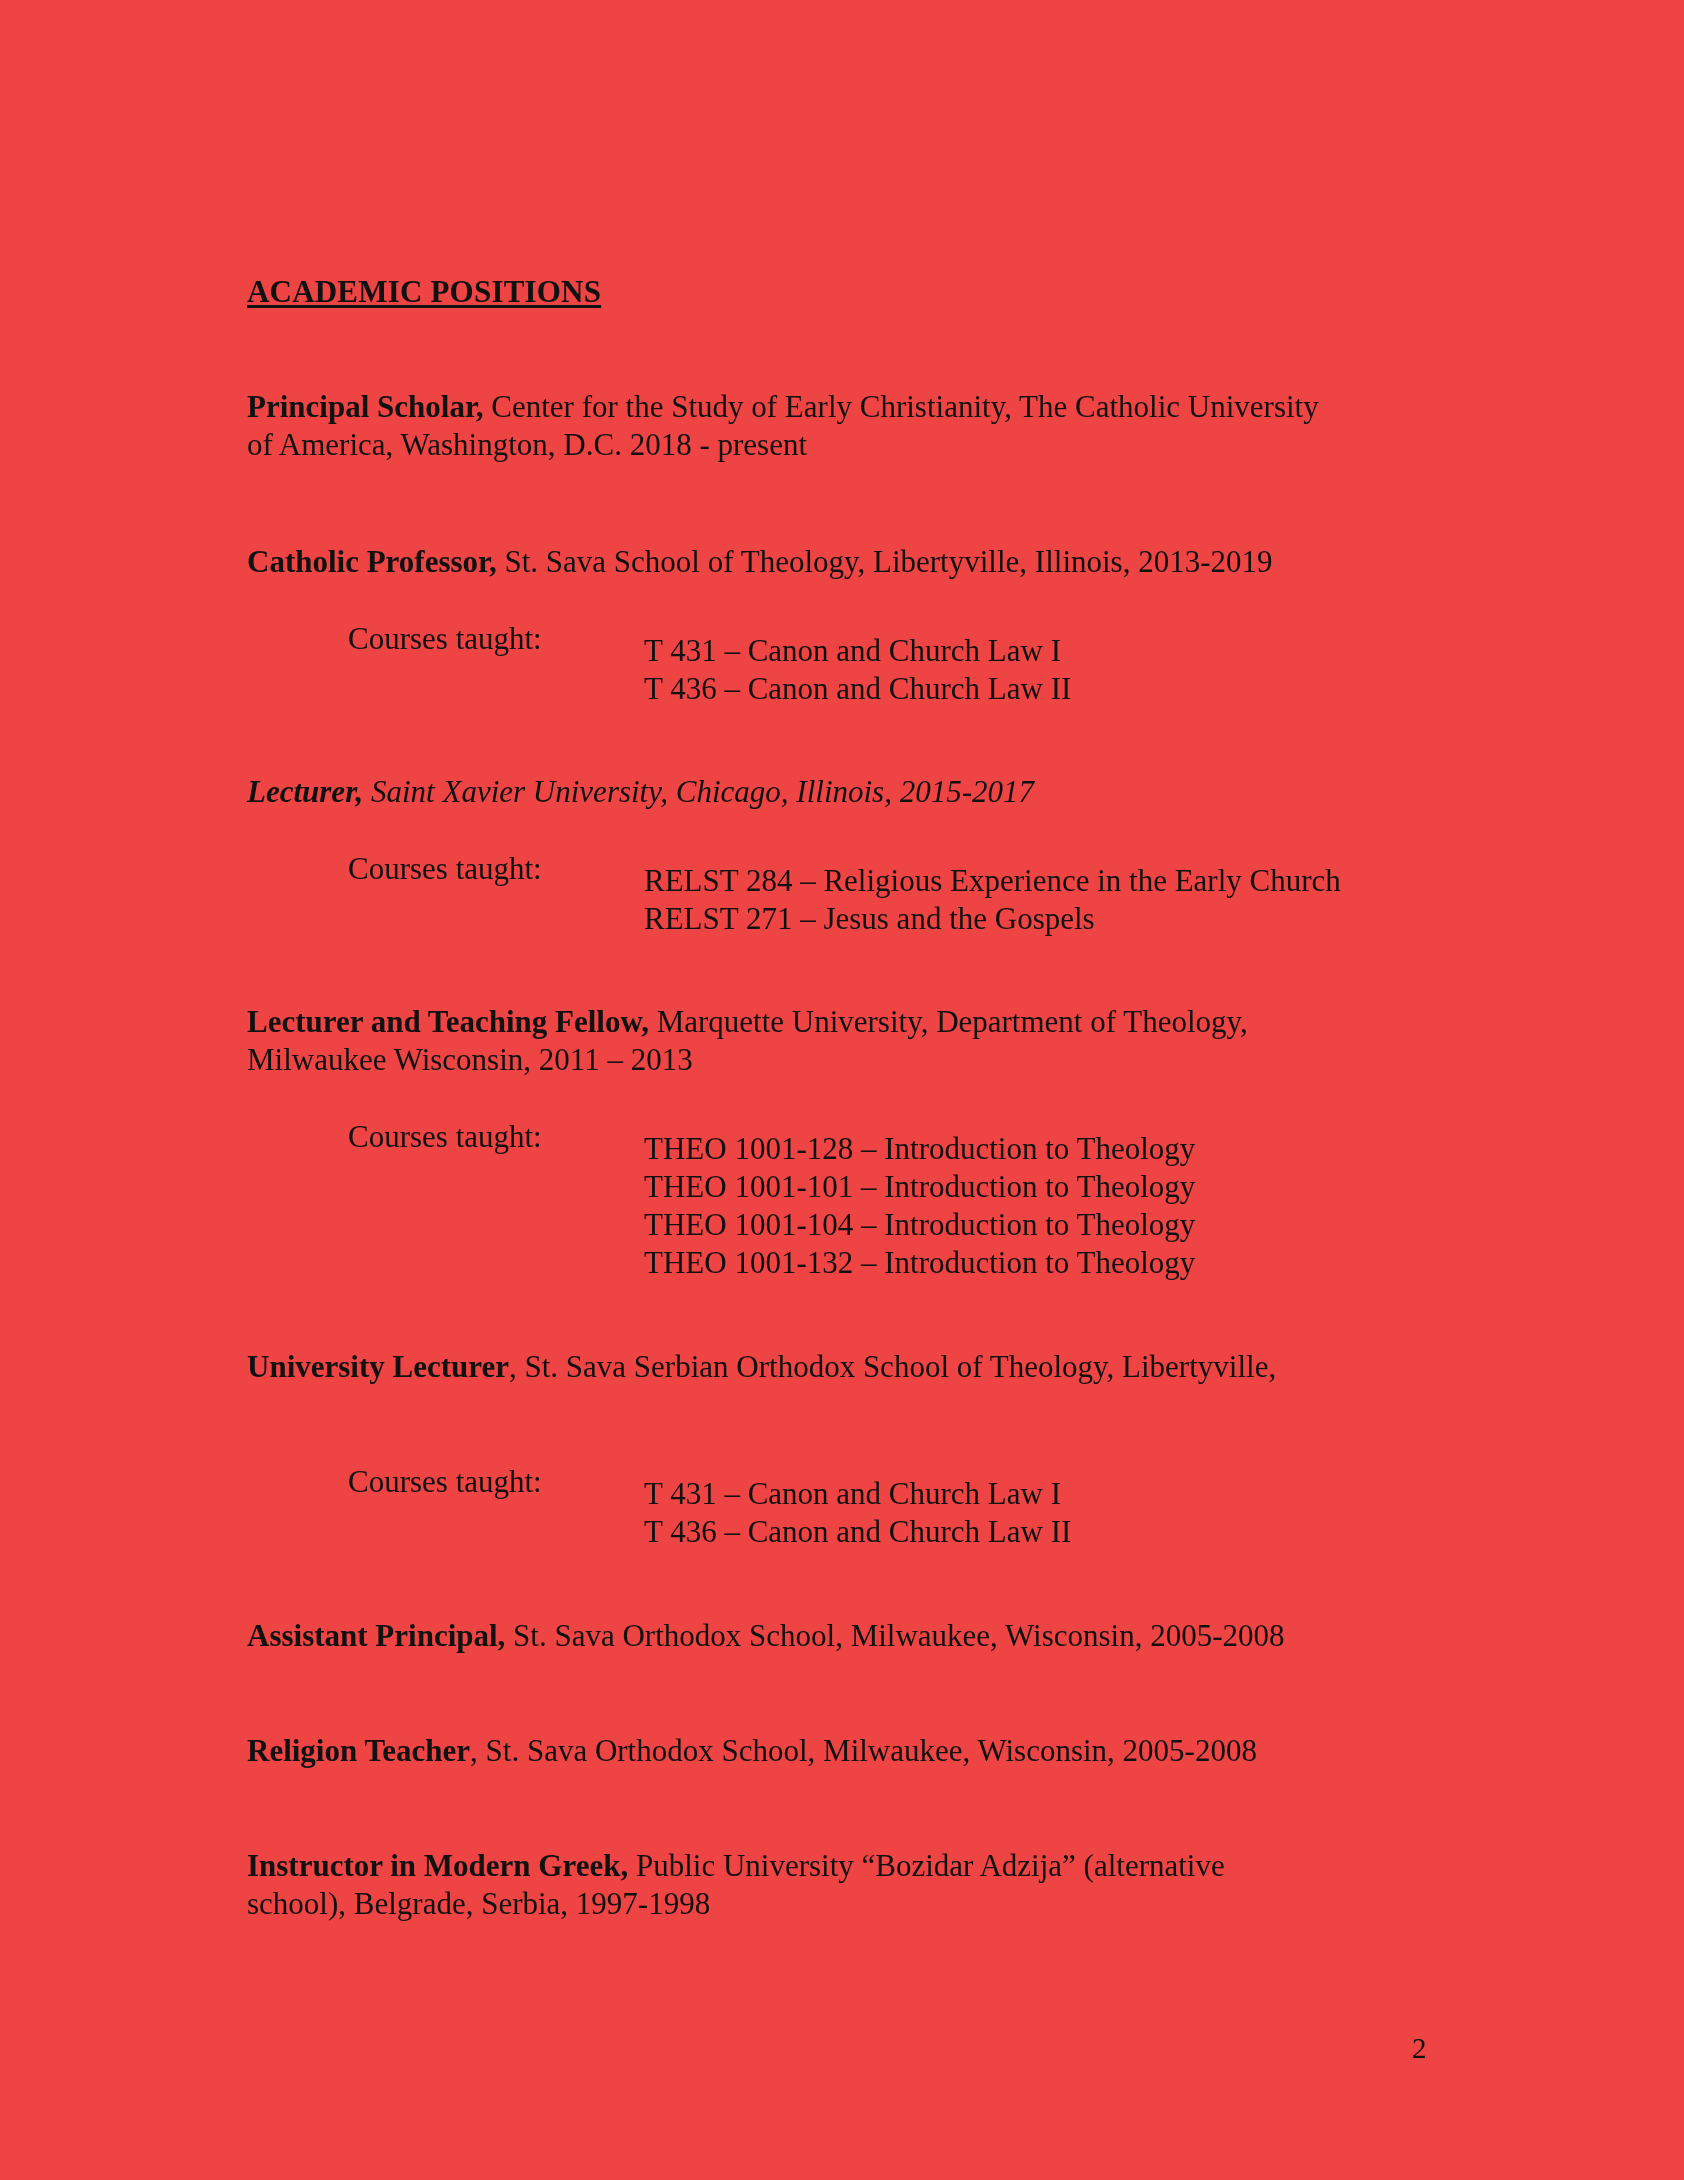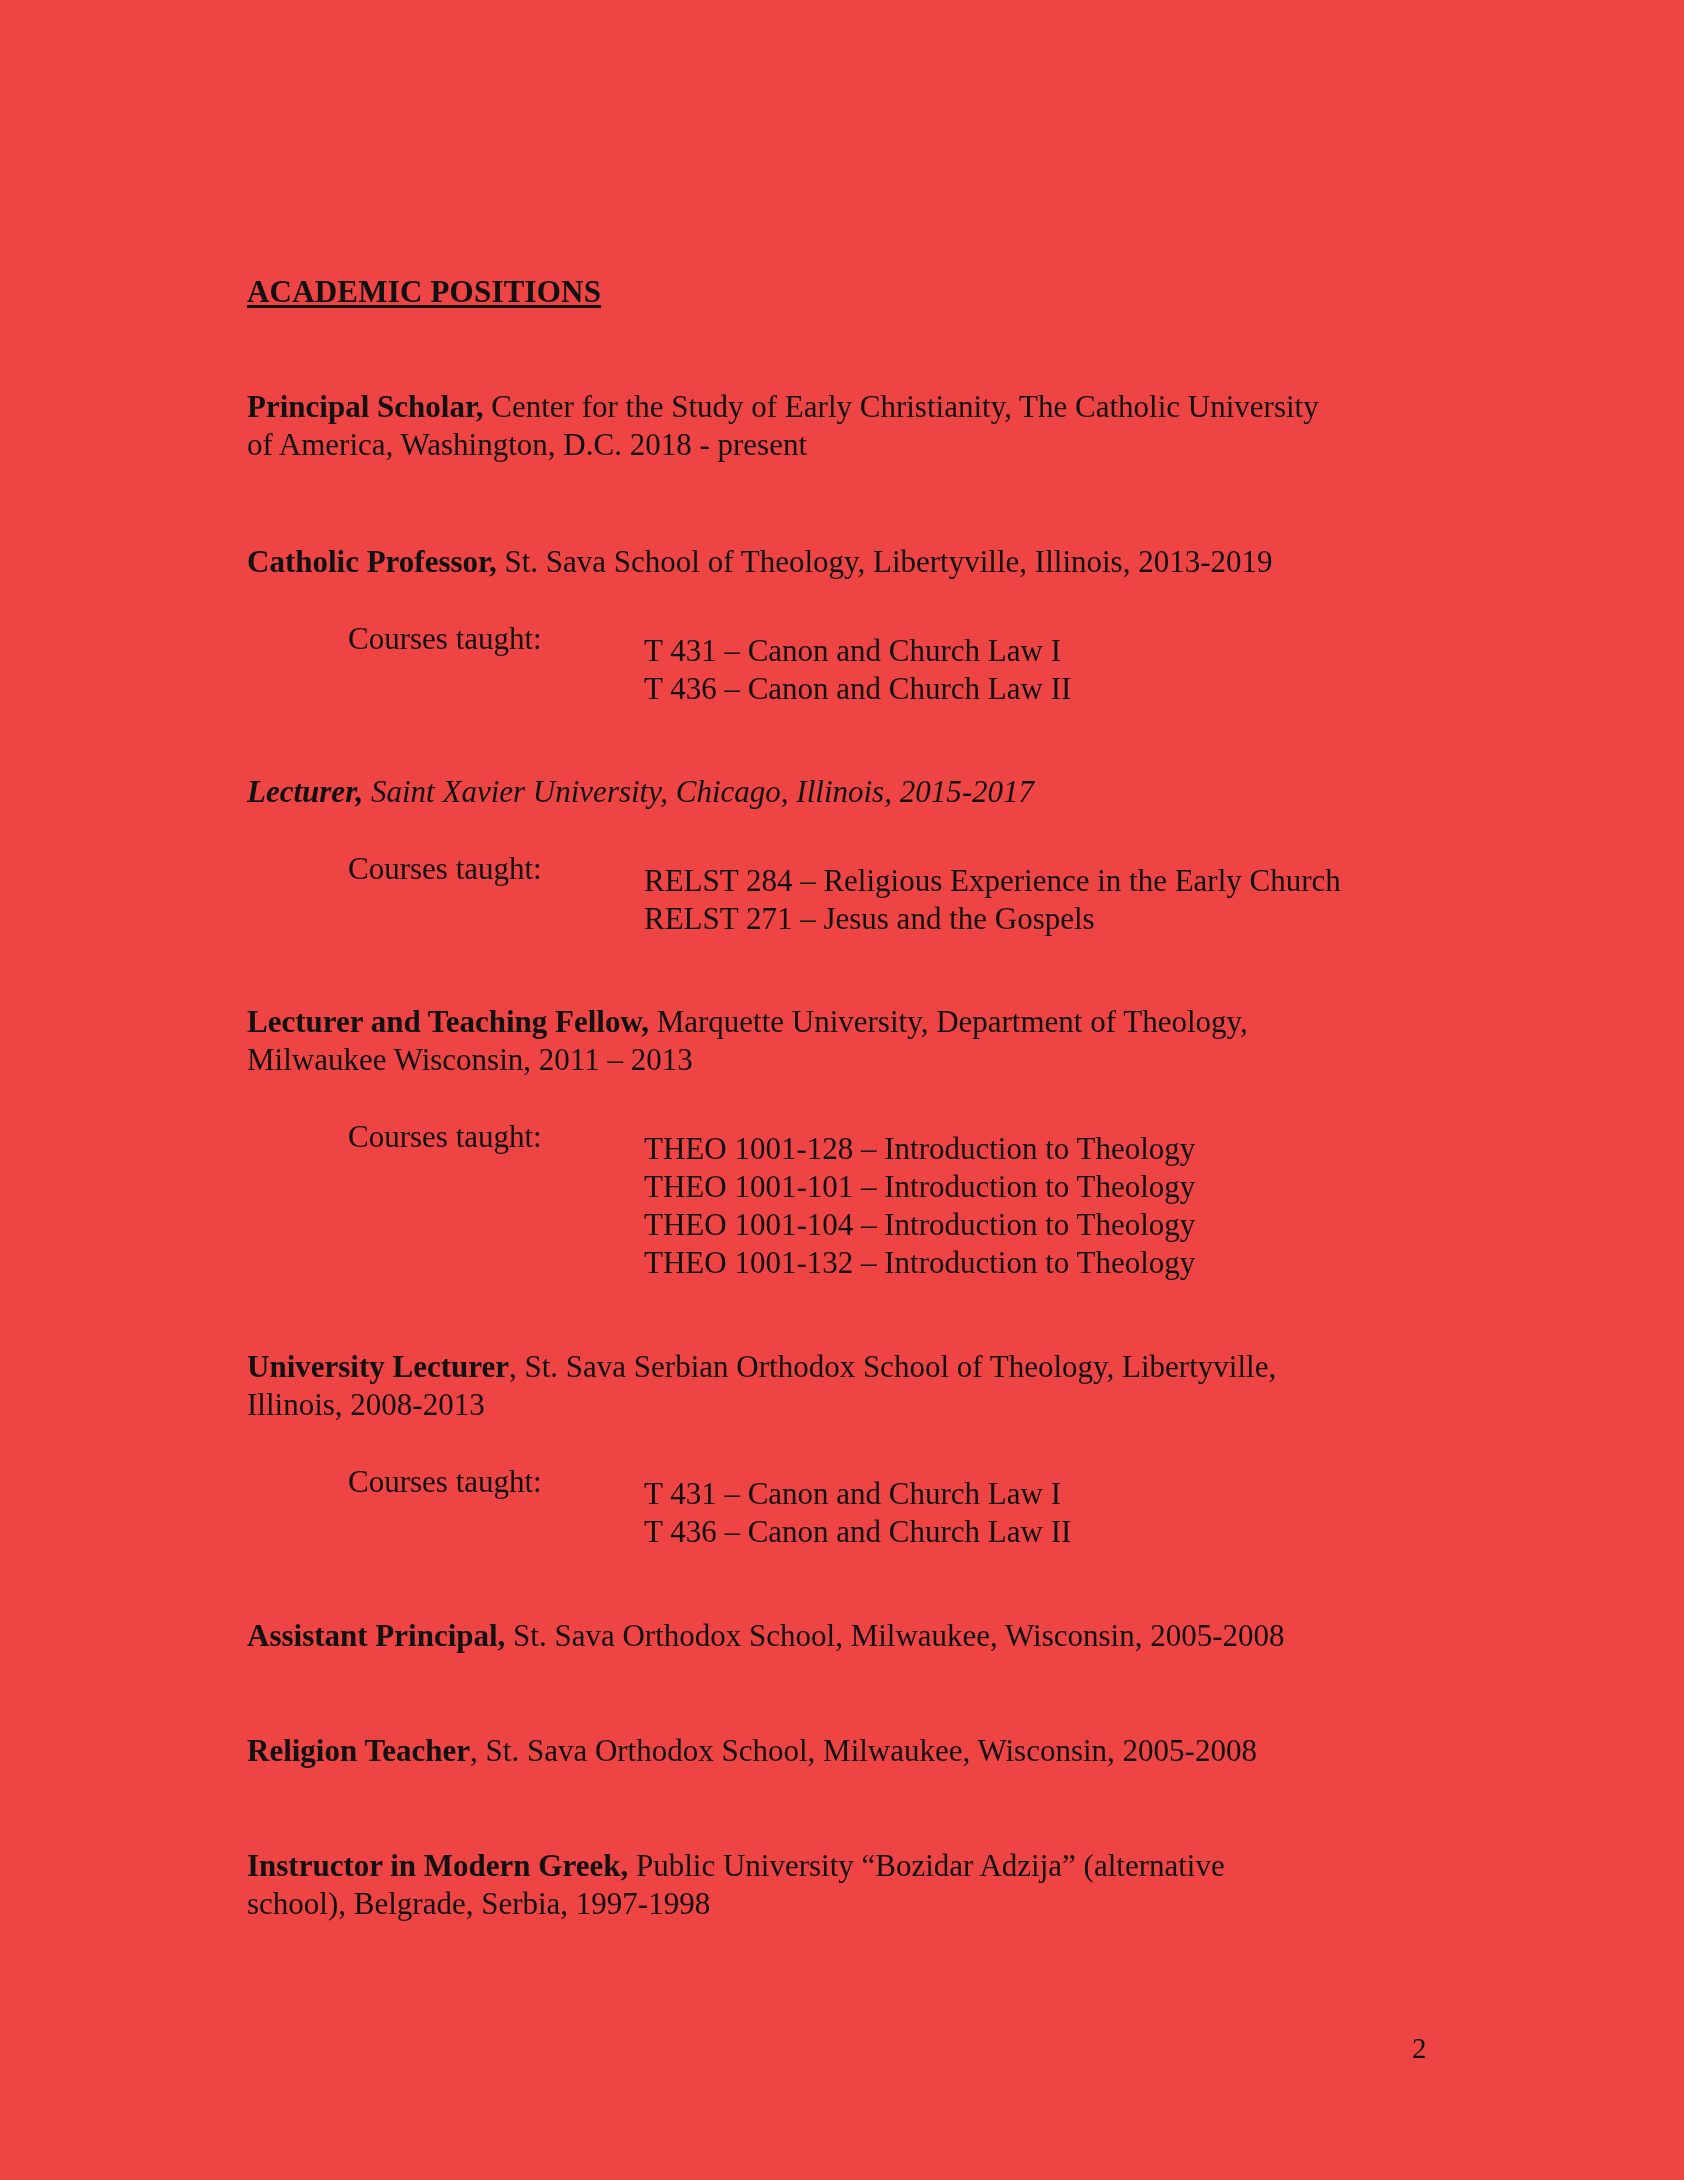--- a/index.html
+++ b/index.html
@@ -112,21 +112,20 @@
     <div class="list">
       <div>THEO 1001-128 – Introduction to Theology</div>
       <div>THEO 1001-101 – Introduction to Theology</div>
       <div>THEO 1001-104 – Introduction to Theology</div>
       <div>THEO 1001-132 – Introduction to Theology</div>
     </div>
   </div>
 
   <div class="entry" style="top:1348px;">
     <div><span class="title">University Lecturer</span><span>, St. Sava Serbian Orthodox School of Theology, Libertyville,</span></div>
-    <div>Illinois, 2008-2013</div>
   </div>
   <div class="courses" style="top:1463px;">
     <div class="label">Courses taught:</div>
     <div class="list">
       <div>T 431 – Canon and Church Law I</div>
       <div>T 436 – Canon and Church Law II</div>
     </div>
   </div>
 
   <div class="entry" style="top:1617px;">

